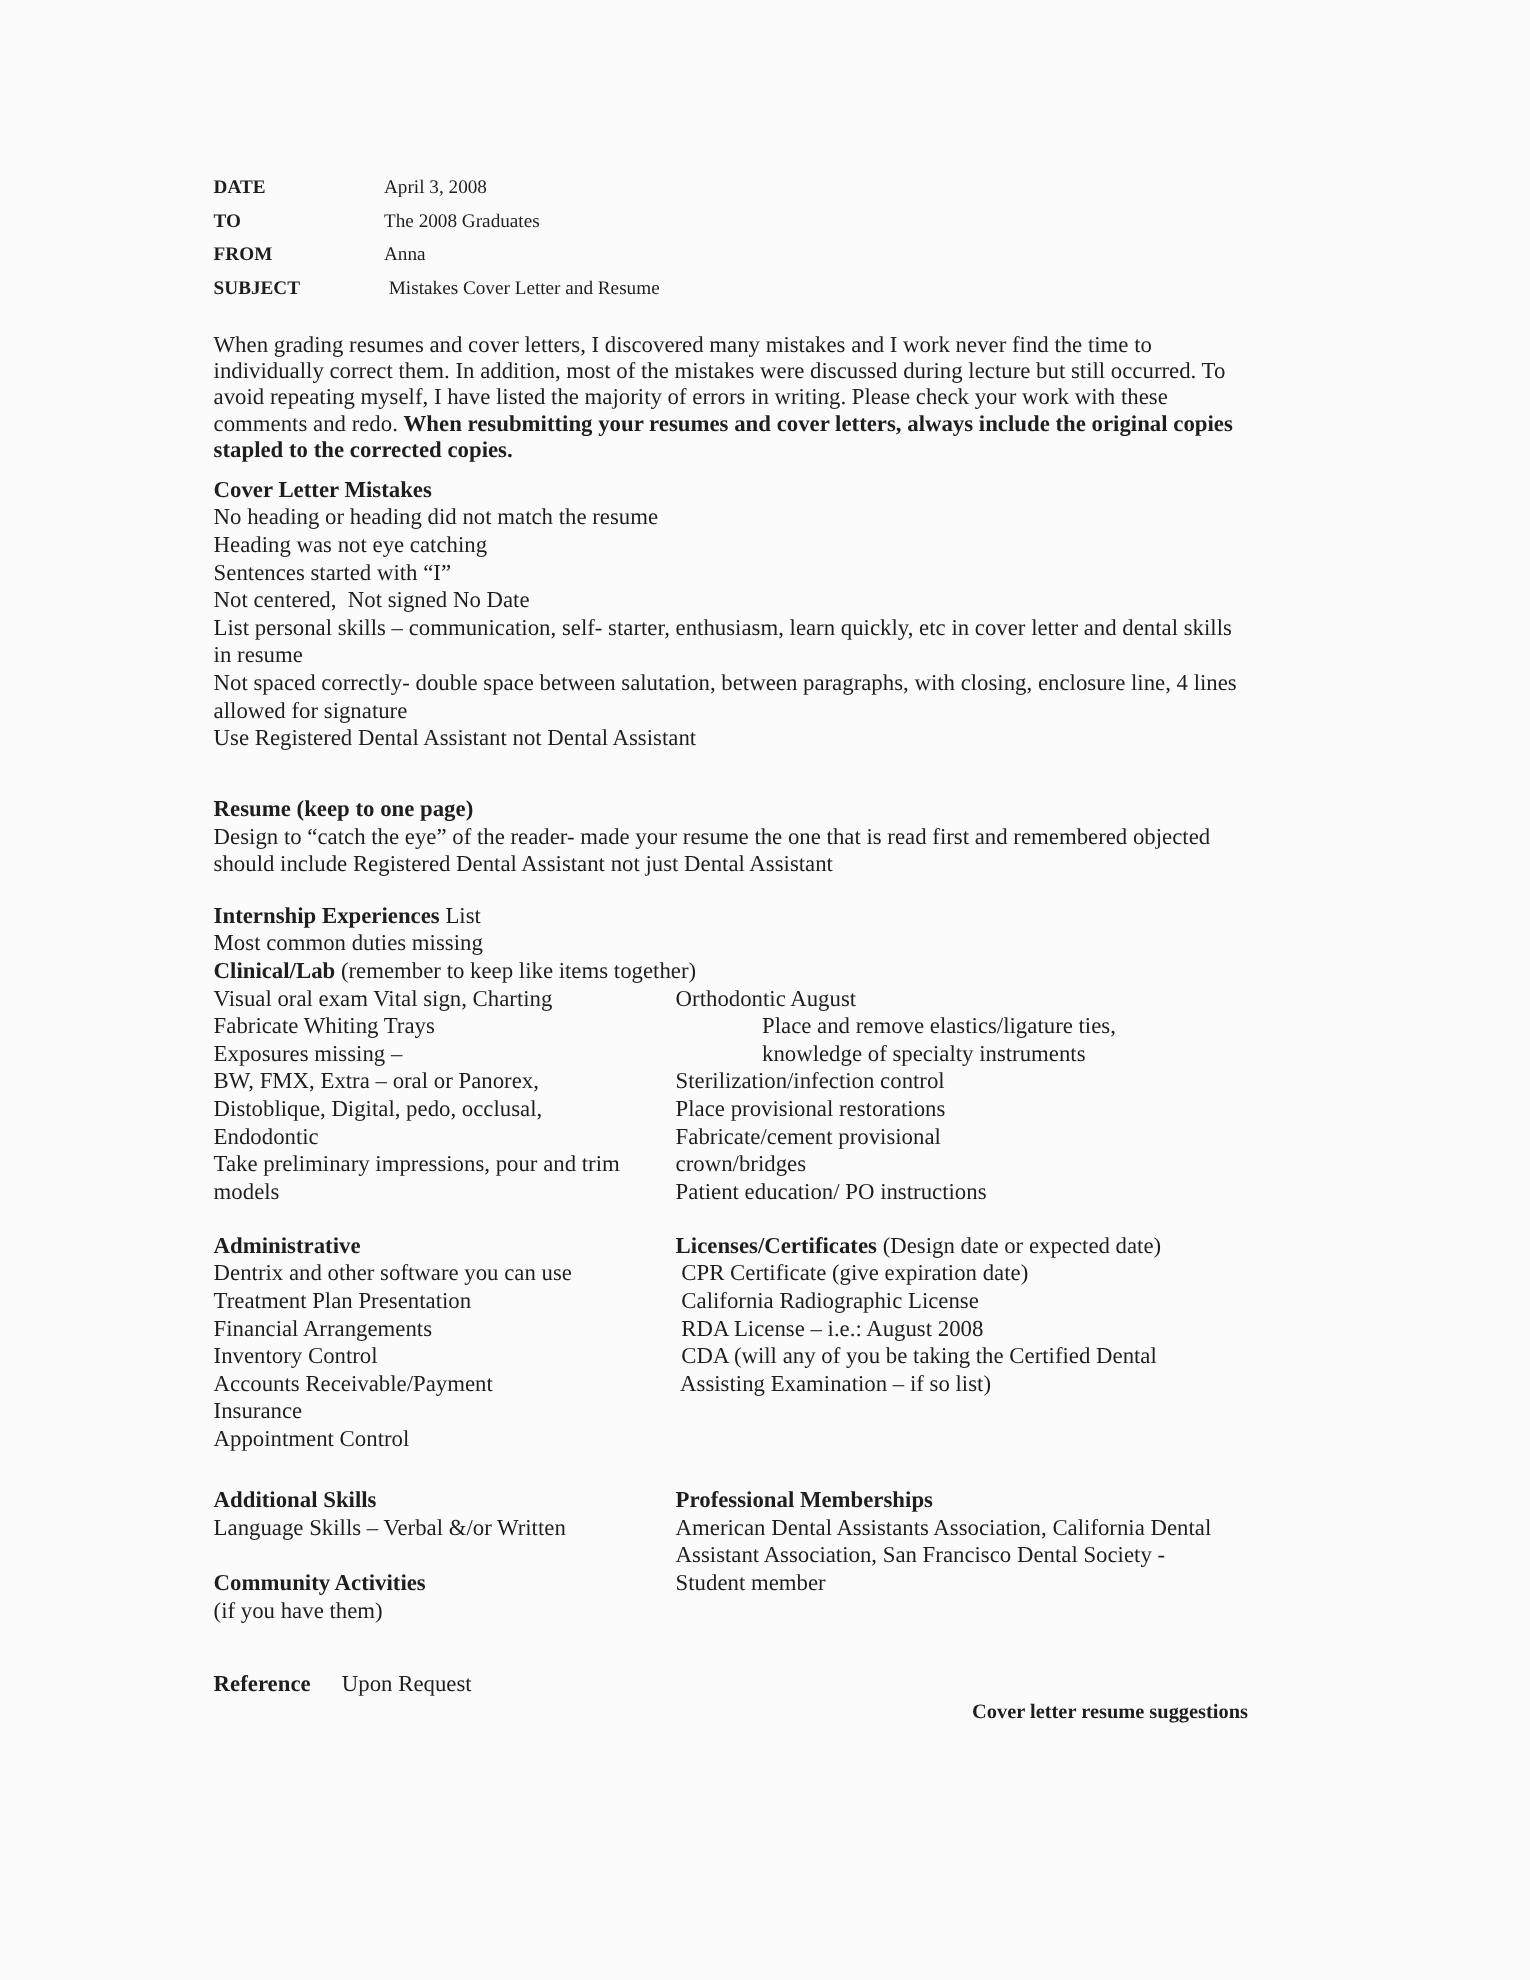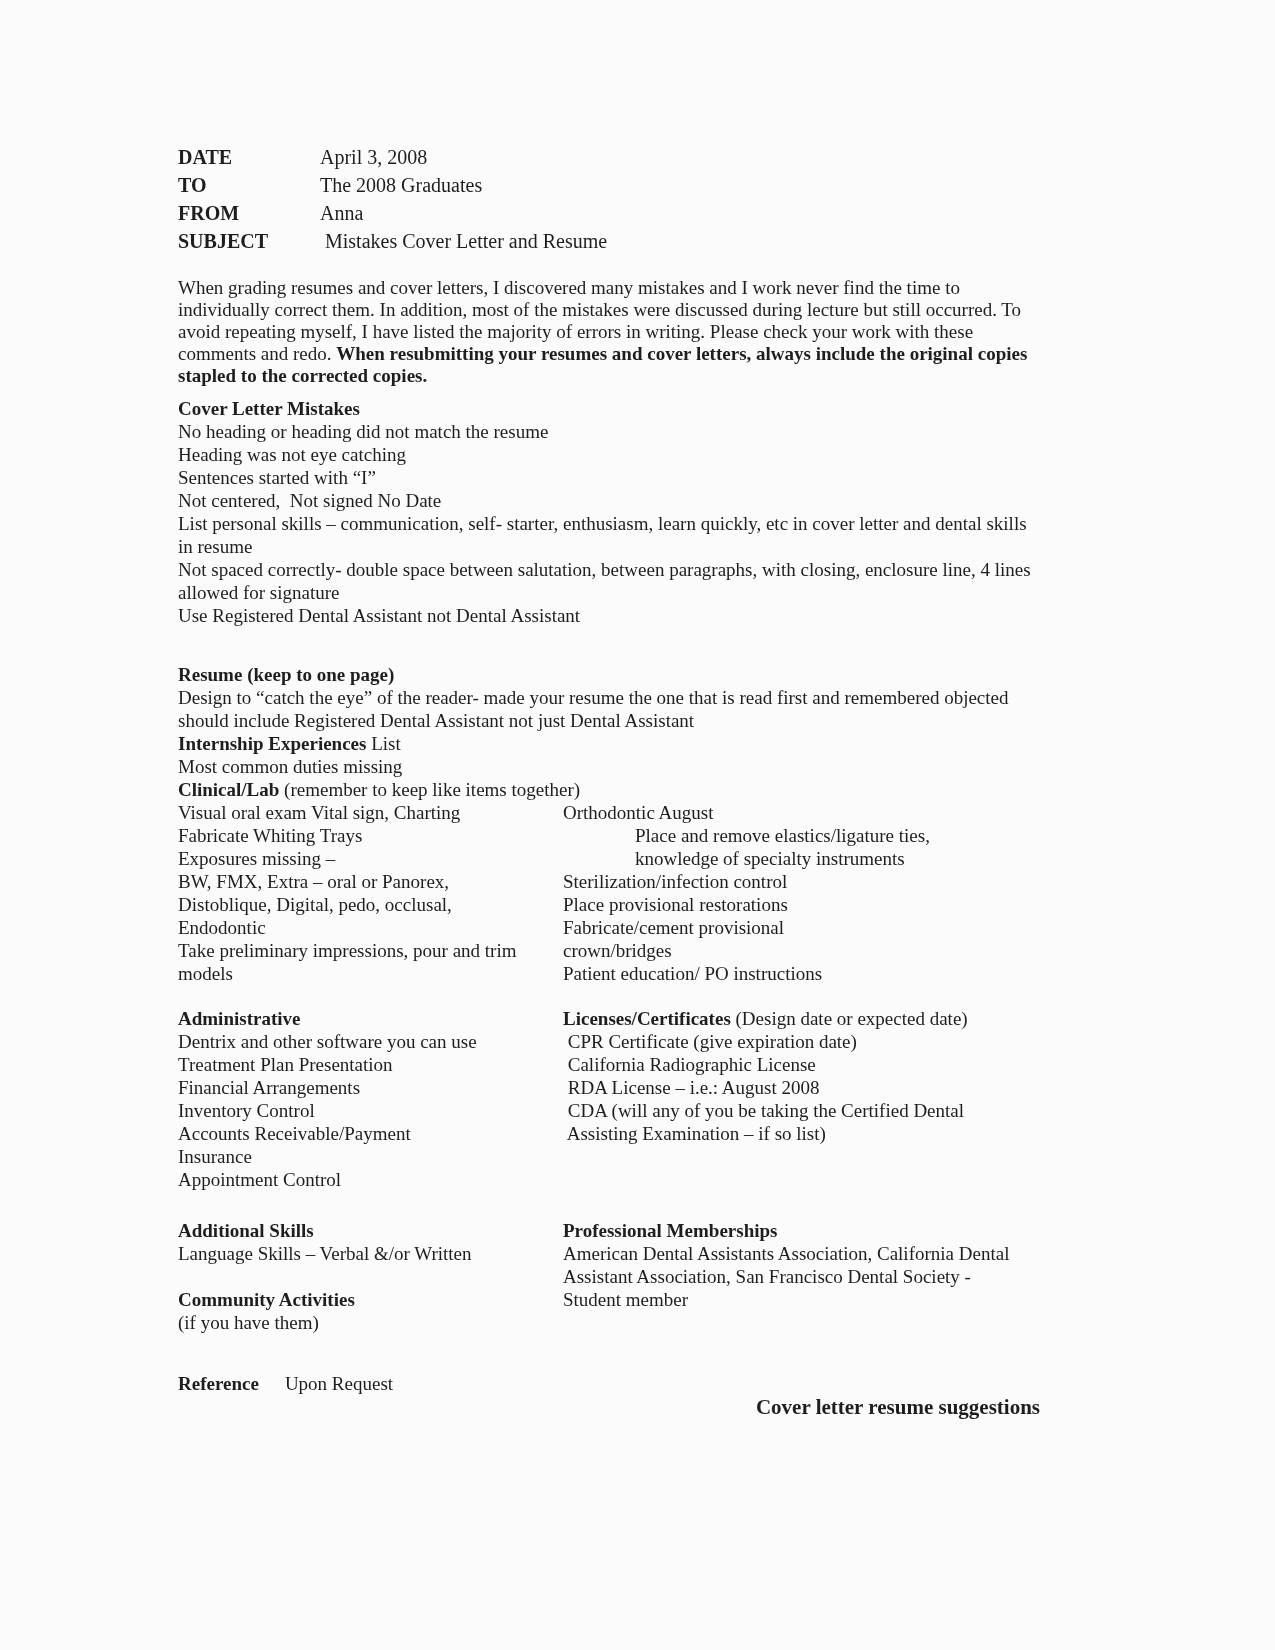--- a/index.html
+++ b/index.html
@@ -10,43 +10,43 @@
     font-family: "Liberation Serif", "DejaVu Serif", serif;
     color: #1e1e1e;
   }
   .doc {
     width: 862px;
     margin-left: 178px;
     padding-top: 143px;
     font-size: 19px;
   }
   
-  .memo-row { display: grid; grid-template-columns: 142px auto; line-height: 28px; font-size: 20px; }
+  .memo-row { display: grid; grid-template-columns: 142px auto; line-height: 28px; font-size: 16px; }
   .memo-label { font-weight: bold; }
   .memo-value { white-space: pre; }
   
   .intro { margin: 22px 0 0 0; line-height: 22px; white-space: pre-wrap; }
   
   .h { font-weight: bold; }
   .line-block { line-height: 23px; }
   .li { white-space: pre-wrap; min-height: 23px; }
   .cl { white-space: pre; min-height: 23px; }
   .indent { padding-left: 72px; }
   .h-line { white-space: pre; }
   .cols { display: grid; grid-template-columns: 385px auto; align-items: start; }
   .spacer { min-height: 23px; }
   
   .sec-clm    { margin-top: 10px; }
   .sec-resume { margin-top: 36px; }
-  .sec-intern { }
+  .sec-intern { margin-top: 20px; }
   .sec-admin  { margin-top: 22px; }
   .sec-skills { margin-top: 28px; }
   .ref { margin-top: 38px; line-height: 23px; }
   .ref-value { margin-left: 26px; }
-  .footer { margin-top: 2px; font-size: 21px; font-weight: bold; text-align: right; line-height: 20px; }
+  .footer { margin-top: 2px; font-size: 17px; font-weight: bold; text-align: right; line-height: 20px; }
 </style>
 </head>
 <body>
 
 <div class="doc">
 
   <div class="memo-header">
 
       <div class="memo-row">
         <span class="memo-label">DATE</span>

